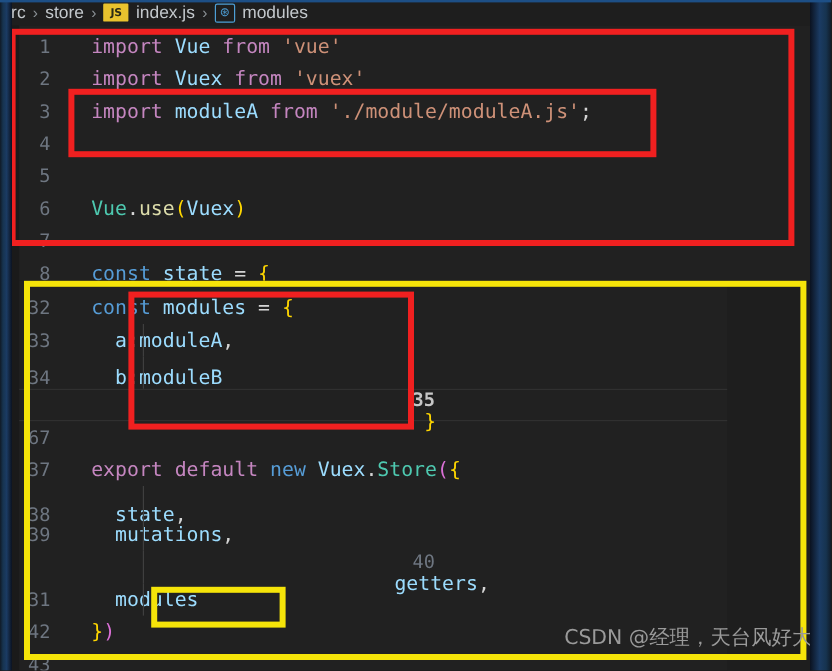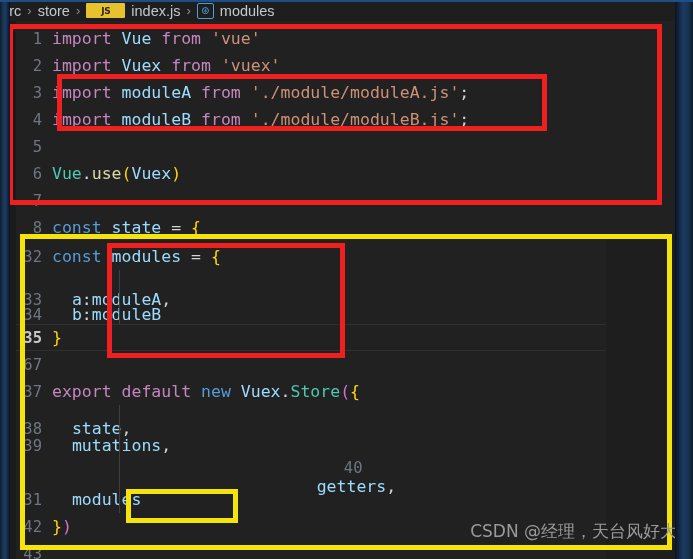--- a/index.html
+++ b/index.html
@@ -40,21 +40,21 @@
     font-family: "Liberation Sans", "DejaVu Sans", sans-serif;
     font-size: 14.5px;
     color: #b0b6ba;
     white-space: nowrap;
     z-index: 30;
   }
   .bc-seg { color: #c3c8cc; }
   .bc-sep { color: #8a9095; margin: 0 6px; font-size: 13px; }
   .bc-js-icon {
     display: inline-flex; align-items: center; justify-content: center;
-    width: 39px; height: 15px; background: #e8c22e; color: #2a2a15;
+    width: 21px; height: 15px; background: #e8c22e; color: #2a2a15;
     font-family: "DejaVu Sans", sans-serif;
     font-size: 9px; font-weight: bold; letter-spacing: -0.3px;
     border-radius: 1px; margin-right: 6px; flex: none;
   }
   .bc-sym-icon {
     display: inline-flex; align-items: center; justify-content: center;
     width: 17px; height: 16px;
     border: 1px solid #4d9fd6; border-radius: 2px;
     color: #4d9fd6; font-size: 10px; margin-right: 6px; flex: none;
     font-family: "DejaVu Sans", sans-serif;
@@ -81,21 +81,21 @@
     font-family: "DejaVu Sans Mono", "Liberation Mono", monospace;
     font-size: 16.5px;
     white-space: pre;
   }
   .lnum {
     width: 52px; text-align: right; padding-right: 10px;
     color: #6e7681; font-size: 15.5px; flex: none;
     font-family: "DejaVu Sans Mono", "Liberation Mono", monospace;
   }
   .lnum.active { color: #c6c6c6; font-weight: bold; }
-  .ctext { color: #d4d4d4; }
+  .ctext { color: #d4d4d4; margin-left: 24px; }
 
   .line-active-bg {
     position: absolute; left: 16px; width: 660px; height: 27px;
     border-top: 1px solid #303030; border-bottom: 1px solid #303030;
   }
 
   .indent-guide {
     position: absolute; width: 1px; background: #3f3f3f;
   }
 
@@ -145,39 +145,39 @@
     <span class="bc-sym-icon">⊛</span>
     <span class="bc-seg">modules</span>
   </div>
 
   <div class="pane pane-top">
     <div class="gutter-shade"></div>
     <div id="lines-top">
         <div class="code-line" style="top: 4px;"><span class="lnum">1</span><span class="ctext"><span class="t-kw">import</span><span class="t-punc"> </span><span class="t-var">Vue</span><span class="t-punc"> </span><span class="t-kw">from</span><span class="t-punc"> </span><span class="t-str">'vue'</span></span></div>
         <div class="code-line" style="top: 31px;"><span class="lnum">2</span><span class="ctext"><span class="t-kw">import</span><span class="t-punc"> </span><span class="t-var">Vuex</span><span class="t-punc"> </span><span class="t-kw">from</span><span class="t-punc"> </span><span class="t-str">'vuex'</span></span></div>
         <div class="code-line" style="top: 58px;"><span class="lnum">3</span><span class="ctext"><span class="t-kw">import</span><span class="t-punc"> </span><span class="t-var">moduleA</span><span class="t-punc"> </span><span class="t-kw">from</span><span class="t-punc"> </span><span class="t-str">'./module/moduleA.js'</span><span class="t-punc">;</span></span></div>
-        <div class="code-line" style="top: 85px;"><span class="lnum">4</span><span class="ctext"><span class="t-kw">import</span><span class="t-punc"> </span><span class="t-var">moduleB</span><span class="t-punc"> </span><span class="t-kw">from</span><span class="t-punc"> </span><span class="t-str">'./module/moduleB.js'</span><span class="t-punc">;</span></span></div>
+        <div class="code-line" style="top: 85px;"><span class="lnum">4</span></div>
         <div class="code-line" style="top: 112px;"><span class="lnum">5</span><span class="ctext"></span></div>
         <div class="code-line" style="top: 139px;"><span class="lnum">6</span><span class="ctext"><span class="t-class">Vue</span><span class="t-punc">.</span><span class="t-fn">use</span><span class="t-brace">(</span><span class="t-var">Vuex</span><span class="t-brace">)</span></span></div>
         <div class="code-line" style="top: 166px;"><span class="lnum">7</span><span class="ctext"></span></div>
         <div class="code-line" style="top: 193px;"><span class="lnum">8</span><span class="ctext"><span class="t-decl">const</span><span class="t-punc"> </span><span class="t-var">state</span><span class="t-punc"> = </span><span class="t-brace">{</span></span></div>
       </div>
   </div>
 
   <div class="pane pane-bot">
     <div class="gutter-shade"></div>
 
     <div id="lines-bot">
         <div class="code-line" style="top: 9px;"><span class="lnum">32</span><span class="ctext"><span class="t-decl">const</span><span class="t-punc"> </span><span class="t-var">modules</span><span class="t-punc"> = </span><span class="t-brace">{</span></span></div>
-        <div class="code-line" style="top: 52px;"><span class="lnum">33</span><span class="ctext"><span class="t-punc">  </span><span class="t-var">a</span><span class="t-punc">:</span><span class="t-var">moduleA</span><span class="t-punc">,</span></span></div>
+        <div class="code-line" style="top: 36px;"><span class="lnum">33</span><span class="ctext"><span class="t-punc">  </span><span class="t-var">a</span><span class="t-punc">:</span><span class="t-var">moduleA</span><span class="t-punc">,</span></span></div>
         <div class="indent-guide" style="left: 119px; top: 36px; height: 27px;"></div>
         <div class="code-line" style="top: 63px; align-items: flex-end;"><span class="lnum">34</span><span class="ctext"><span class="t-punc">  </span><span class="t-var">b</span><span class="t-punc">:</span><span class="t-var">moduleB</span></span></div>
         <div class="indent-guide" style="left: 119px; top: 63px; height: 27px;"></div>
         <div class="line-active-bg" style="top: 90px;"></div>
-        <div class="code-line" style="top: 90px;"><span class="lnum active">35</span><span class="ctext"><span class="t-brace">}</span></span></div>
+        <div class="code-line" style="top: 90px; flex-direction: column;"><span class="lnum active">35</span><span class="ctext"><span class="t-brace">}</span></span></div>
         <div class="code-line" style="top: 117px;"><span class="lnum">67</span><span class="ctext"></span></div>
         <div class="code-line" style="top: 144px;"><span class="lnum">37</span><span class="ctext"><span class="t-kw">export</span><span class="t-punc"> </span><span class="t-kw">default</span><span class="t-punc"> </span><span class="t-decl">new</span><span class="t-punc"> </span><span class="t-var">Vuex</span><span class="t-punc">.</span><span class="t-class">Store</span><span class="t-paren">(</span><span class="t-brace">{</span></span></div>
         <div class="code-line" style="top: 181px;"><span class="lnum">38</span><span class="ctext"><span class="t-punc">  </span><span class="t-var">state</span><span class="t-punc">,</span></span></div>
         <div class="indent-guide" style="left: 119px; top: 171px; height: 27px;"></div>
         <div class="code-line" style="top: 198px;"><span class="lnum">39</span><span class="ctext"><span class="t-punc">  </span><span class="t-var">mutations</span><span class="t-punc">,</span></span></div>
         <div class="indent-guide" style="left: 119px; top: 198px; height: 27px;"></div>
         <div class="code-line" style="top: 225px; flex-direction: column;"><span class="lnum">40</span><span class="ctext"><span class="t-punc">  </span><span class="t-var">getters</span><span class="t-punc">,</span></span></div>
         <div class="indent-guide" style="left: 119px; top: 225px; height: 27px;"></div>
         <div class="code-line" style="top: 252px;"><span class="lnum">31</span><span class="ctext"><span class="t-punc">  </span><span class="t-var">modules</span></span></div>
         <div class="indent-guide" style="left: 119px; top: 252px; height: 27px;"></div>

